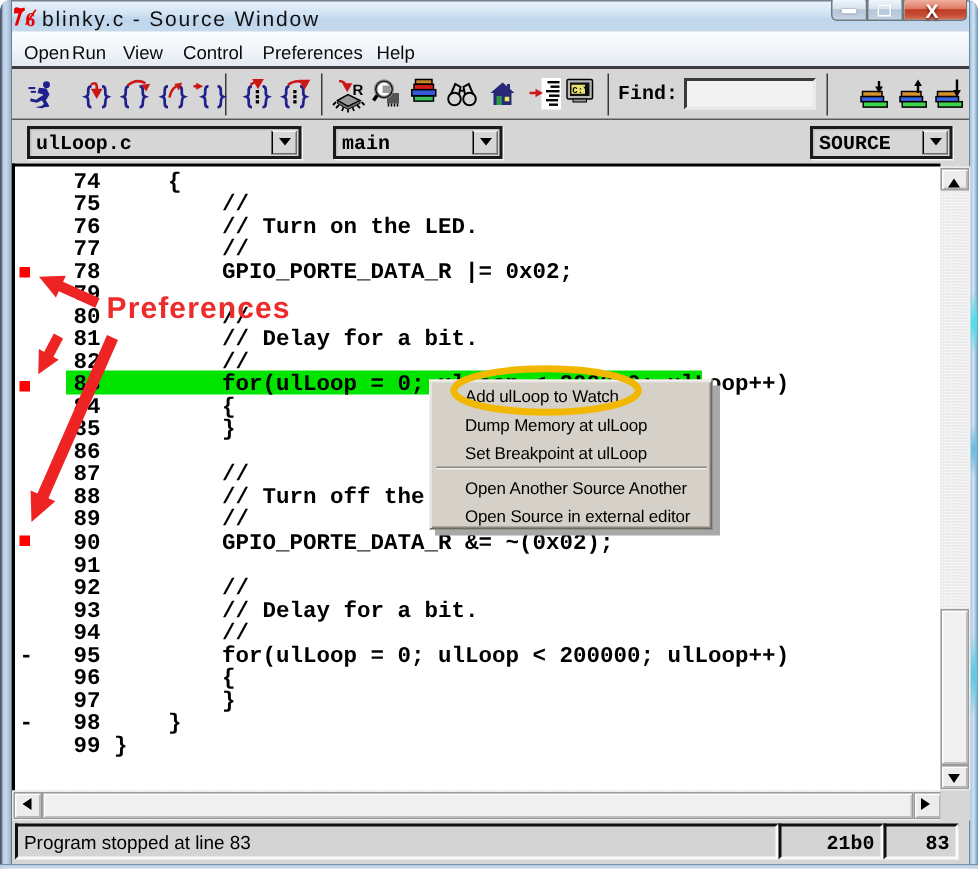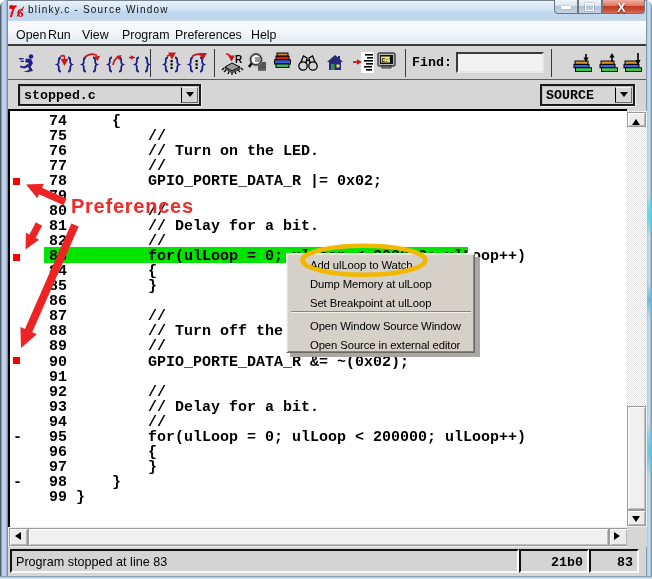--- a/index.html
+++ b/index.html
@@ -96,33 +96,33 @@
   <div id="tbar"></div>
   <div id="bl"></div>
     <div id="br"></div>
     <div id="bb"></div>
 
   <svg class="abs" style="left:9px;top:4px" width="17" height="14" viewBox="0 0 17 14">
       <path d="M0.5 1.5 Q2 0.5 3.5 1.2 Q5.5 2 7.2 1 L7.8 2.6 Q6 3.6 5.4 5 L2.8 13 L0.8 13 L3.3 5 Q1.8 4.6 0.3 5 Z" fill="#e60000"></path>
       <text x="8" y="13" font-family="Liberation Serif" font-weight="bold" font-size="13" fill="#e60000">6</text>
       <line x1="8.2" y1="12.5" x2="14.8" y2="2.5" stroke="#e60000" stroke-width="1.1"></line>
     </svg>
-  <div class="abs" style="left:28px;top:4px;font-size:10px;color:#111;letter-spacing:1.22px;">blinky.c - Source Window</div>
+  <div class="abs" style="left:28px;top:4px;font-size:14px;color:#111;letter-spacing:1.22px;">blinky.c - Source Window</div>
   <div class="wbtn" id="btn-min"></div>
   <div class="wbtn" id="btn-max"></div>
   <div class="wbtn" id="btn-cls"></div>
   <div class="abs" style="left:561px;top:6px;width:10px;height:3px;background:#fff;box-shadow:0 0 1px #444;"></div>
   <div class="abs" style="left:585px;top:3px;width:9px;height:8px;border:1.5px solid #fff;box-shadow:0 0 1px #444;"></div>
   <div class="abs" style="left:617px;top:0px;font-size:13px;font-weight:bold;color:#fff;text-shadow:0 1px 2px #601008;">X</div>
 
   <div id="menubar">
     <span class="mi" style="left:8px">Open</span>
     <span class="mi" style="left:40px">Run</span>
     <span class="mi" style="left:74px">View</span>
-    <span class="mi" style="left:114px">Program</span>
+    <span class="mi" style="left:114px">Control</span>
     <span class="mi" style="left:167px">Preferences</span>
     <span class="mi" style="left:243px">Help</span>
   </div>
 
   <div id="toolbar">
     <div class="sep" style="left:142px"></div>
     <div class="sep" style="left:206px"></div>
     <div class="sep" style="left:397px"></div>
     <div class="sep" style="left:543px"></div>
     <div id="findlbl">Find:</div>
@@ -270,21 +270,26 @@
 <rect x="2.5" y="13.8" width="16" height="3.6" fill="#3ed44e"></rect>
 </g>
           <line x1="15" y1="-1" x2="15" y2="6" stroke="#000" stroke-width="1.6"></line>
           <path d="M15 11 L12.4 6 L17.6 6 Z" fill="#000"></path>
         </g>
       </svg>
   </div>
 
   <div id="comborow">
     <div class="combo" style="left:10px;width:183px;">
-      <span class="ctext">stopped.c</span>
+      <span class="ctext">ulLoop.c</span>
+        <span class="cbtn"></span>
+        <span class="arr"></span>
+    </div>
+    <div class="combo" style="left:214px;width:113px;">
+      <span class="ctext">main</span>
         <span class="cbtn"></span>
         <span class="arr"></span>
     </div>
     <div class="combo" style="left:532px;width:95px;text-align:right;">
       <span class="ctext">SOURCE</span>
         <span class="cbtn"></span>
         <span class="arr"></span>
     </div>
   </div>
 
@@ -350,21 +355,21 @@
         <span class="pmono">83</span>
       </div>
   </div>
 
   <div id="cshadow"></div>
   <div id="cmenu">
     <div class="citem" style="top:5px">Add ulLoop to Watch</div>
     <div class="citem" style="top:24px">Dump Memory at ulLoop</div>
     <div class="citem" style="top:43px">Set Breakpoint at ulLoop</div>
     <div id="csep"></div>
-    <div class="citem" style="top:66px">Open Window Source Window</div>
+    <div class="citem" style="top:66px">Open Another Source Another</div>
     <div class="citem" style="top:85px">Open Source in external editor</div>
   </div>
 
   <div id="bplbl">Preferences</div>
   <svg id="ann" width="652" height="579" viewBox="0 0 652 579">
       <line x1="65.0" y1="202.0" x2="38.8" y2="190.2" stroke="#ee2424" stroke-width="7"></line>
       <polygon points="26.0,184.5 43.9,183.8 37.3,198.3" fill="#ee2424"></polygon>
 <line x1="39.0" y1="224.0" x2="31.6" y2="238.0" stroke="#ee2424" stroke-width="7"></line>
       <polygon points="25.5,249.5 25.9,232.7 39.1,239.8" fill="#ee2424"></polygon>
 <line x1="75.0" y1="225.0" x2="27.8" y2="332.4" stroke="#ee2424" stroke-width="8"></line>

